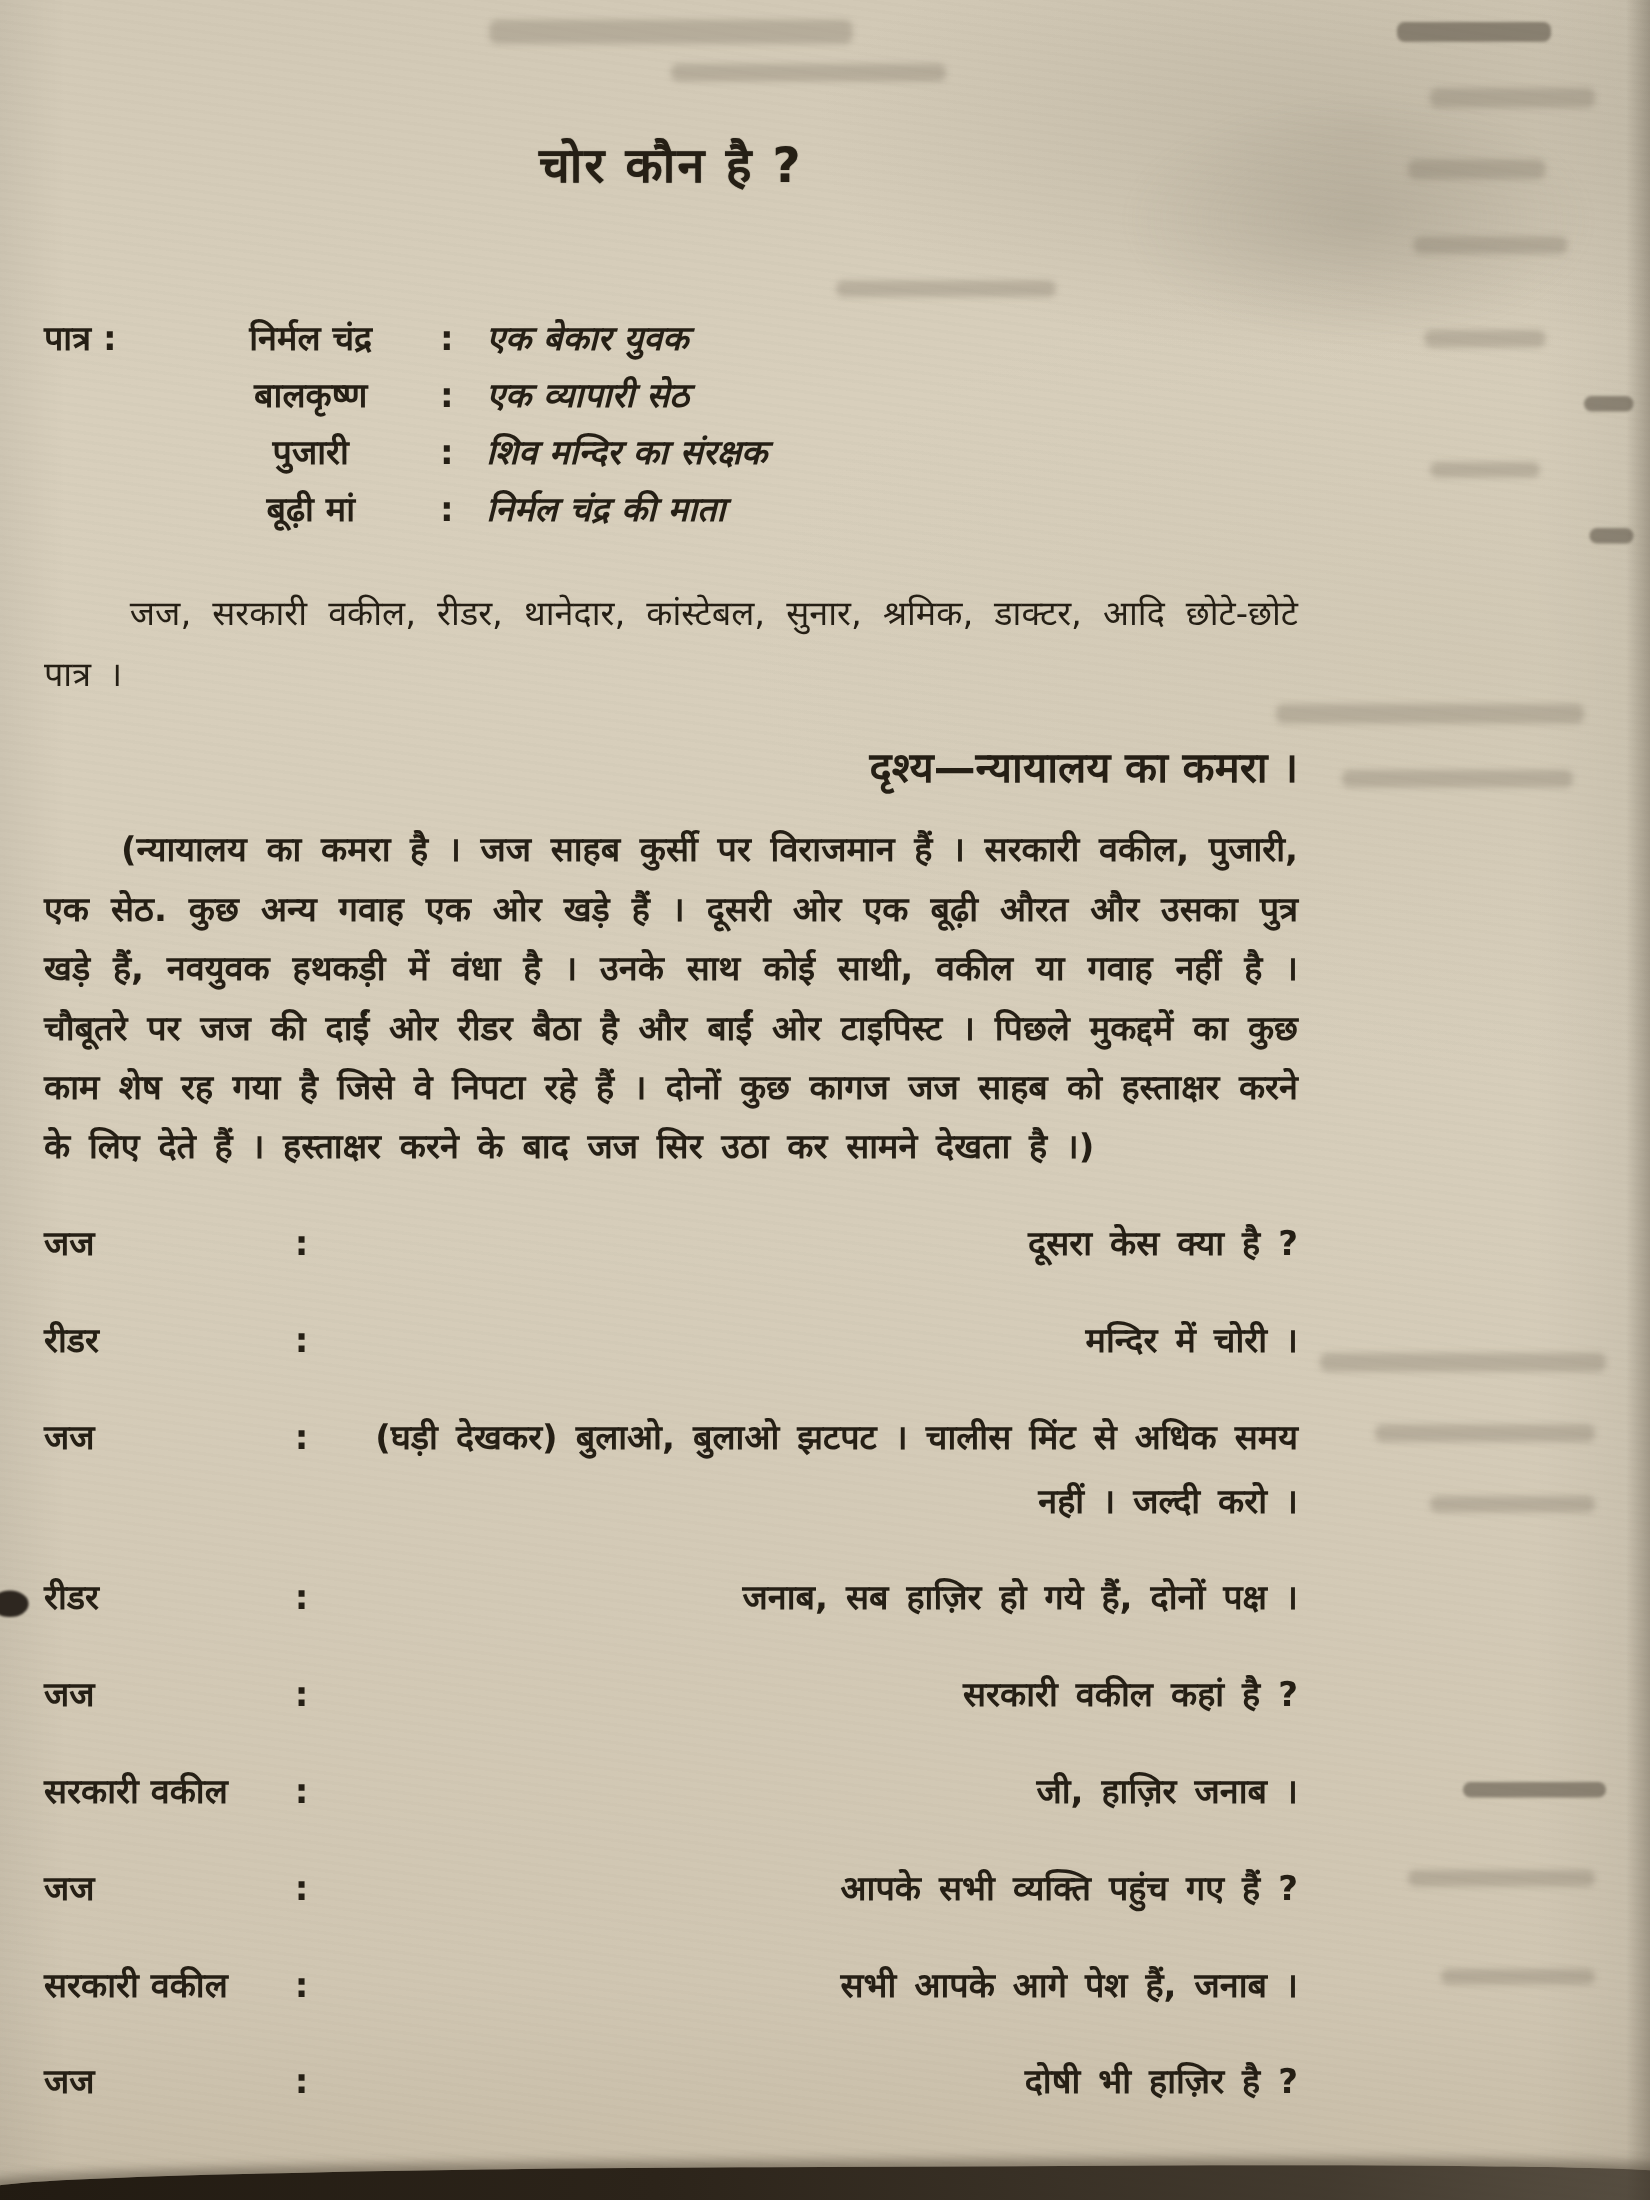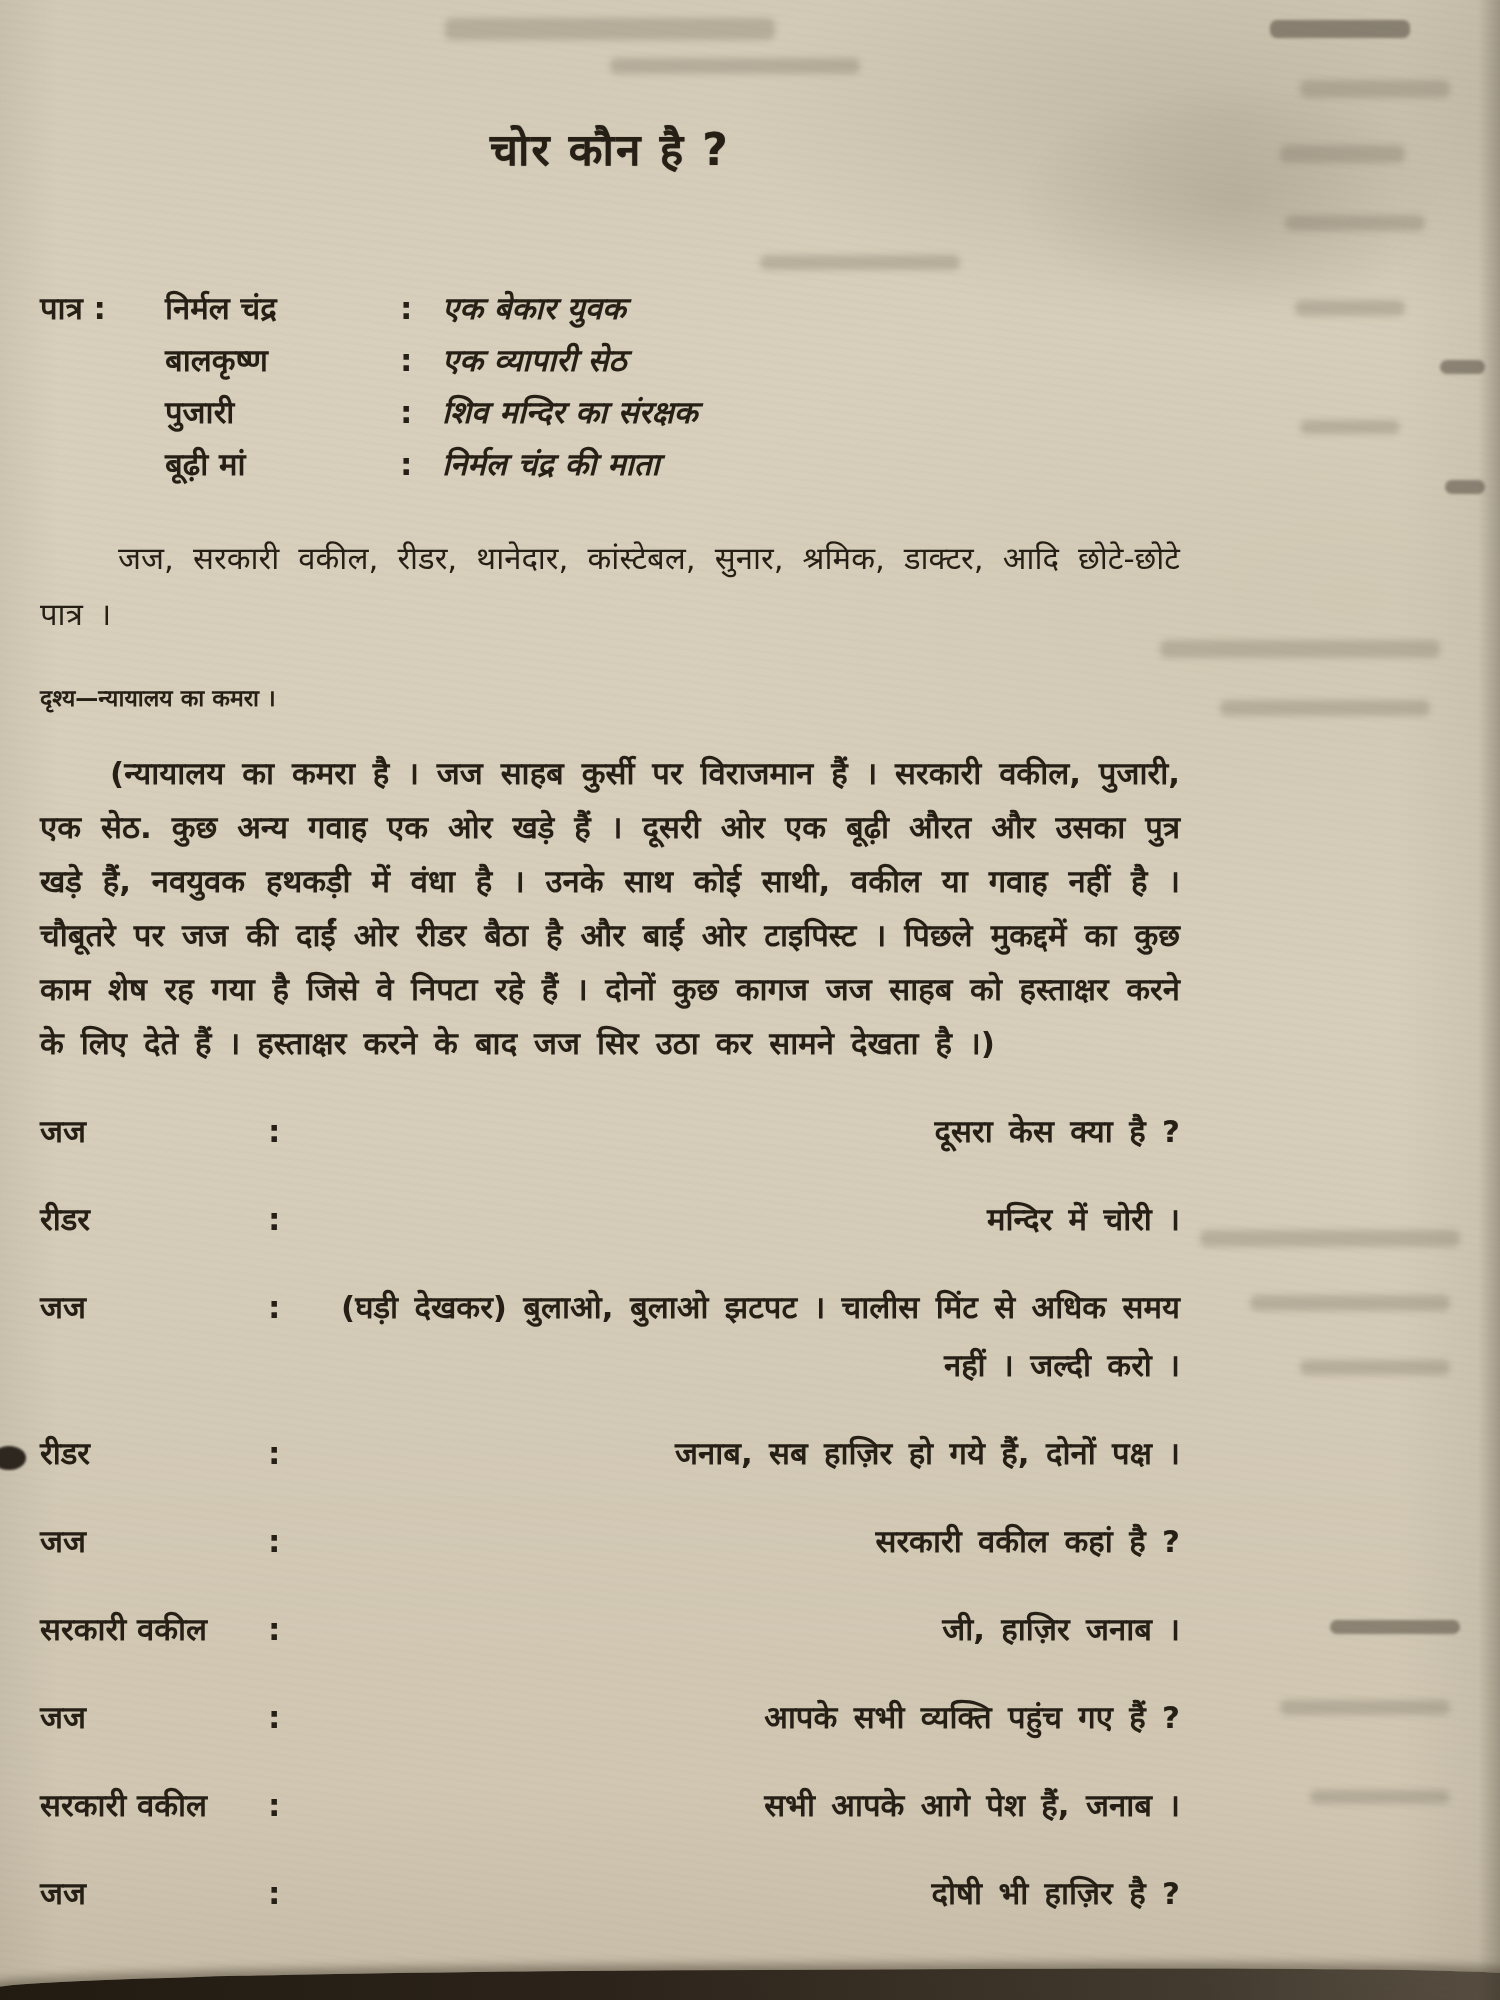--- a/index.html
+++ b/index.html
@@ -21,29 +21,29 @@
     position:absolute;left:40px;top:0;width:1140px;
   }
   .title{
     margin-top:118px;text-align:center;
     font-size:44px;font-weight:bold;letter-spacing:2px;
     text-shadow:0 0 1px rgba(37,31,21,0.6);
   }
   .chars{margin-top:104px;font-size:31px;font-weight:bold;}
   .char-row{display:flex;line-height:52px;}
   .char-label{width:125px;flex:0 0 auto;}
-  .char-name{width:235px;flex:0 0 auto;}
+  .char-name{width:235px;flex:0 0 auto;text-align:center;}
   .char-sep{width:42px;flex:0 0 auto;text-align:left;}
   .char-desc{flex:1;font-style:italic;}
   .minor{
     margin-top:40px;font-size:31px;font-weight:normal;line-height:56px;
     text-indent:78px;word-spacing:0.22em;text-align:justify;
   }
   .scene{
-    margin-top:30px;text-align:left;font-size:23px;font-weight:bold;line-height:52px;
+    margin-top:30px;text-align:right;font-size:38px;font-weight:bold;line-height:52px;
   }
   .stage{
     margin-top:22px;font-size:31px;font-weight:bold;line-height:54px;
     text-indent:70px;text-align:justify;word-spacing:0.2em;
   }
   .dialogue{margin-top:32px;font-size:31px;font-weight:bold;}
   .d-row{display:flex;margin-bottom:30px;line-height:58px;}
   .d-speaker{width:228px;flex:0 0 auto;}
   .d-sep{width:38px;flex:0 0 auto;}
   .d-text{flex:1;word-spacing:0.18em;text-align:right;}

